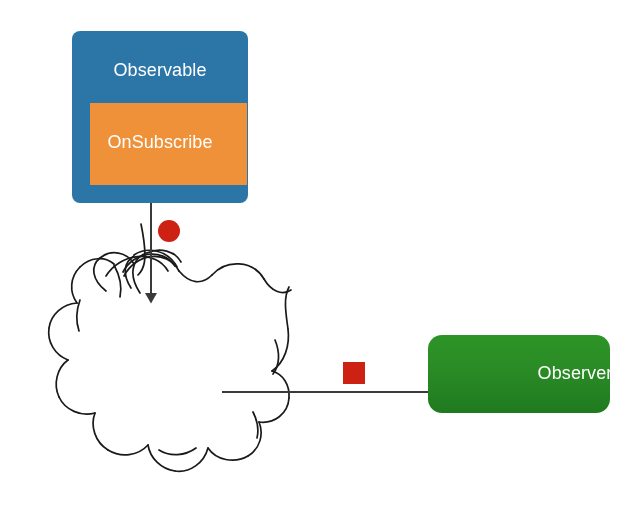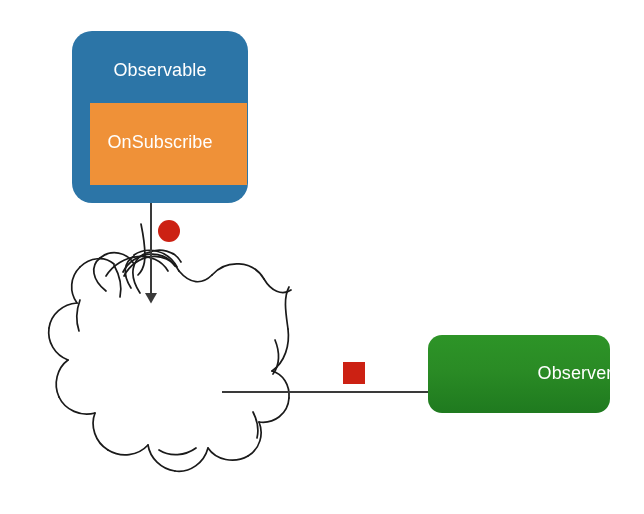--- a/index.html
+++ b/index.html
@@ -26,21 +26,21 @@
     user-select: none;
   }
 
   
   #observable-box {
     position: absolute;
     left: 72px;
     top: 31px;
     width: 176px;
     height: 172px;
-    border-radius: 20px;
+    border-radius: 8px;
     background: #2c75a7;
     box-sizing: border-box;
   }
   #observable-label {
     position: absolute;
     left: 0;
     top: 30px;
     width: 176px;
     text-align: center;
   }

